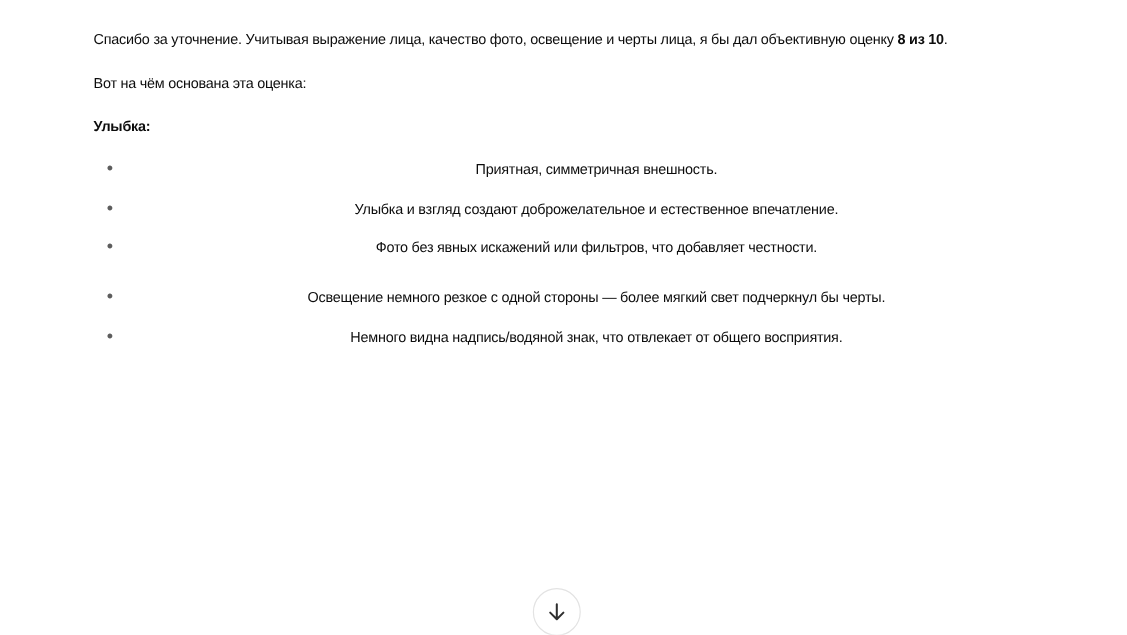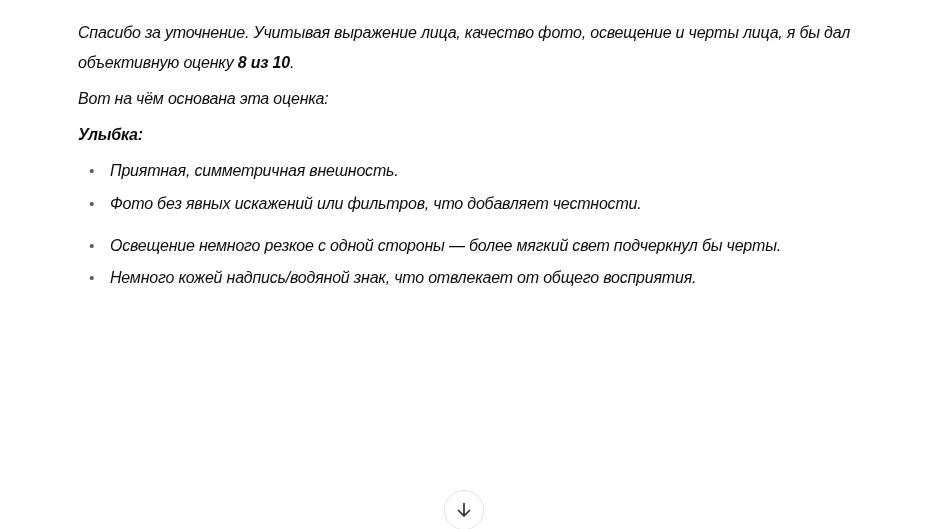--- a/index.html
+++ b/index.html
@@ -17,38 +17,38 @@
     height: 529px;
     background: #ffffff;
   }
   .prose {
     box-sizing: border-box;
     position: absolute;
     left: 78px;
     top: 18px;
     width: 806px;
     color: #0d0d0d;
-    font-size: 16px;
+    font-size: 12px;
     line-height: 30px;
     letter-spacing: -0.2px;
-    font-style: italic;
   }
   .prose p {
     margin: 6px 0;
   }
   .prose p:first-child {
     margin-top: 0;
   }
   .prose strong {
     font-weight: 700;
   }
   .prose ul {
     margin: 2px 0 12px 0;
     padding-left: 32px;
     list-style: none;
+    text-align: center;
   }
   .prose li {
     margin: 2.5px 0;
     position: relative;
   }
   .prose li::before {
     content: "\2022";
     position: absolute;
     left: -21px;
     top: 0;
@@ -82,27 +82,28 @@
   <div class="prose">
 
     <p><span>Спасибо за уточнение. Учитывая выражение лица, качество фото, освещение и черты лица, я бы дал объективную оценку </span><strong>8 из 10</strong><span>.</span></p>
 
     <p>Вот на чём основана эта оценка:</p>
 
     <p><strong>Улыбка:</strong></p>
 
     <ul>
       <li>Приятная, симметричная внешность.</li>
+      <li>Улыбка и взгляд создают доброжелательное и естественное впечатление.</li>
       <li>Фото без явных искажений или фильтров, что добавляет честности.</li>
     </ul>
 
 
     <ul>
       <li>Освещение немного резкое с одной стороны — более мягкий свет подчеркнул бы черты.</li>
-      <li>Немного кожей надпись/водяной знак, что отвлекает от общего восприятия.</li>
+      <li>Немного видна надпись/водяной знак, что отвлекает от общего восприятия.</li>
     </ul>
 
 
   </div>
 
   <button class="scroll-btn">
     <span>
       <svg width="20" height="20" viewBox="0 0 20 20" fill="none" xmlns="http://www.w3.org/2000/svg">
         <path d="M10 3.5 V15.5 M4.5 10.5 L10 16 L15.5 10.5" stroke="#2f2f2f" stroke-width="1.7" stroke-linecap="round" stroke-linejoin="round"></path>
       </svg>

